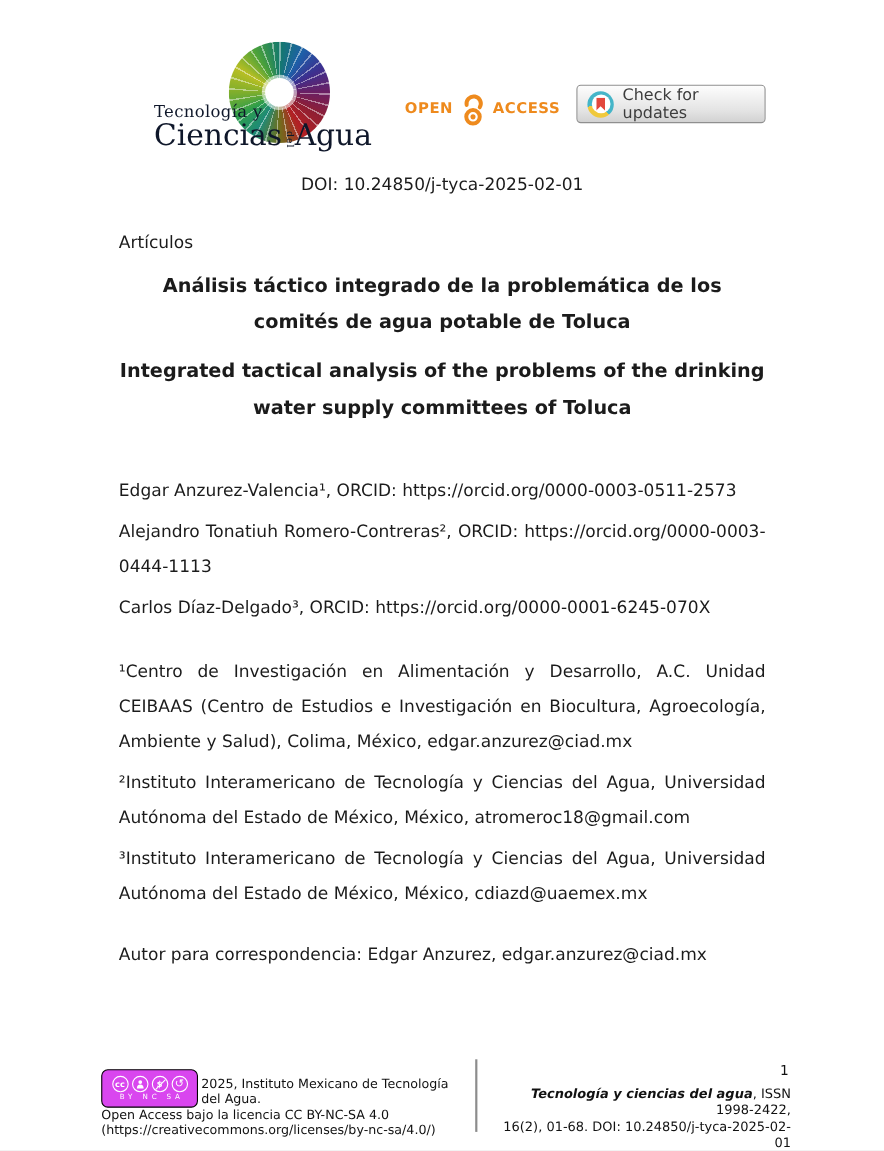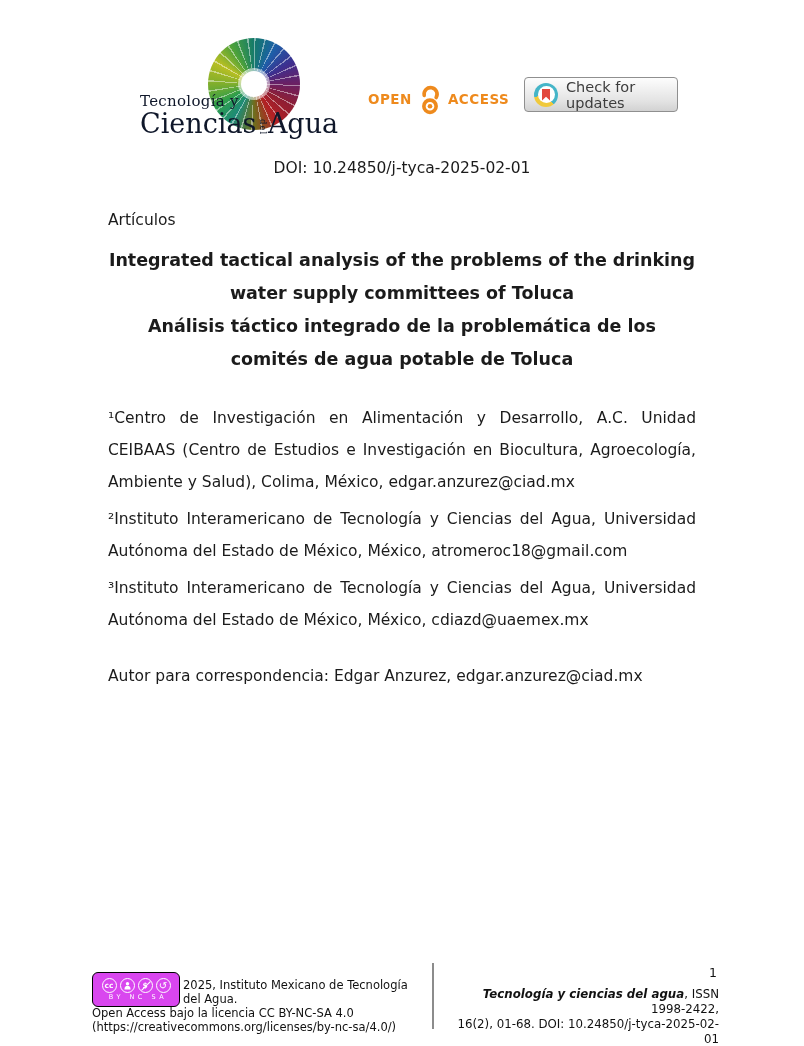--- a/index.html
+++ b/index.html
@@ -32,21 +32,21 @@
     writing-mode:vertical-rl;font-size:8.5px;line-height:1;margin:0 1px 3px 2px;letter-spacing:1px;
   }
 
   .open-access{
     position:absolute;left:368px;top:82px;display:flex;align-items:center;gap:5px;
     color:#ee8a1d;font-weight:bold;font-size:13.5px;letter-spacing:.5px;
   }
   .oa-lock{width:26px;height:34px;display:block;}
 
   .check-updates{
-    position:absolute;left:524px;top:77px;width:154px;height:35px;box-sizing:border-box;
+    position:absolute;left:524px;top:77px;width:172px;height:35px;box-sizing:border-box;
     border:1px solid #8f8f8f;border-radius:4px;
     background:linear-gradient(#fdfdfd,#e3e3e3 70%,#d2d2d2);
     display:flex;align-items:center;gap:8px;padding:0 9px;cursor:pointer;
   }
   .crossmark{position:relative;width:24px;height:24px;border-radius:50%;flex:0 0 auto;
     background:conic-gradient(from 140deg,#f0c93c 0 120deg,#45b5c8 120deg 360deg);}
   .crossmark::before{content:"";position:absolute;inset:3.5px;border-radius:50%;background:#ffffff;}
   .crossmark::after{
     content:"";position:absolute;left:8px;top:6px;width:8px;height:12px;background:#e2483d;
     clip-path:polygon(0 0,100% 0,100% 100%,50% 68%,0 100%);
@@ -115,23 +115,28 @@
 
   <div class="check-updates">
     <span class="crossmark"></span>
     <span class="cu-label">Check for updates</span>
   </div>
 
   <div class="main">
     <p class="doi-line">DOI: 10.24850/j-tyca-2025-02-01</p>
     <p class="section-line">Artículos</p>
 
+    <p class="title es">Análisis táctico integrado de la problemática de los comités de agua potable de Toluca</p>
     <p class="title en">Integrated tactical analysis of the problems of the drinking water supply committees of Toluca</p>
-    <p class="title es">Análisis táctico integrado de la problemática de los comités de agua potable de Toluca</p>
 
+    <div class="authors">
+      <p class="para">Edgar Anzurez-Valencia¹, ORCID: https://orcid.org/0000-0003-0511-2573</p>
+      <p class="para">Alejandro Tonatiuh Romero-Contreras², ORCID: https://orcid.org/0000-0003-0444-1113</p>
+      <p class="para">Carlos Díaz-Delgado³, ORCID: https://orcid.org/0000-0001-6245-070X</p>
+    </div>
 
     <div class="affiliations">
       <p class="para">¹Centro de Investigación en Alimentación y Desarrollo, A.C. Unidad CEIBAAS (Centro de Estudios e Investigación en Biocultura, Agroecología, Ambiente y Salud), Colima, México, edgar.anzurez@ciad.mx</p>
       <p class="para">²Instituto Interamericano de Tecnología y Ciencias del Agua, Universidad Autónoma del Estado de México, México, atromeroc18@gmail.com</p>
       <p class="para">³Instituto Interamericano de Tecnología y Ciencias del Agua, Universidad Autónoma del Estado de México, México, cdiazd@uaemex.mx</p>
     </div>
 
     <p class="para correspondence">Autor para correspondencia: Edgar Anzurez, edgar.anzurez@ciad.mx</p>
   </div>
 

